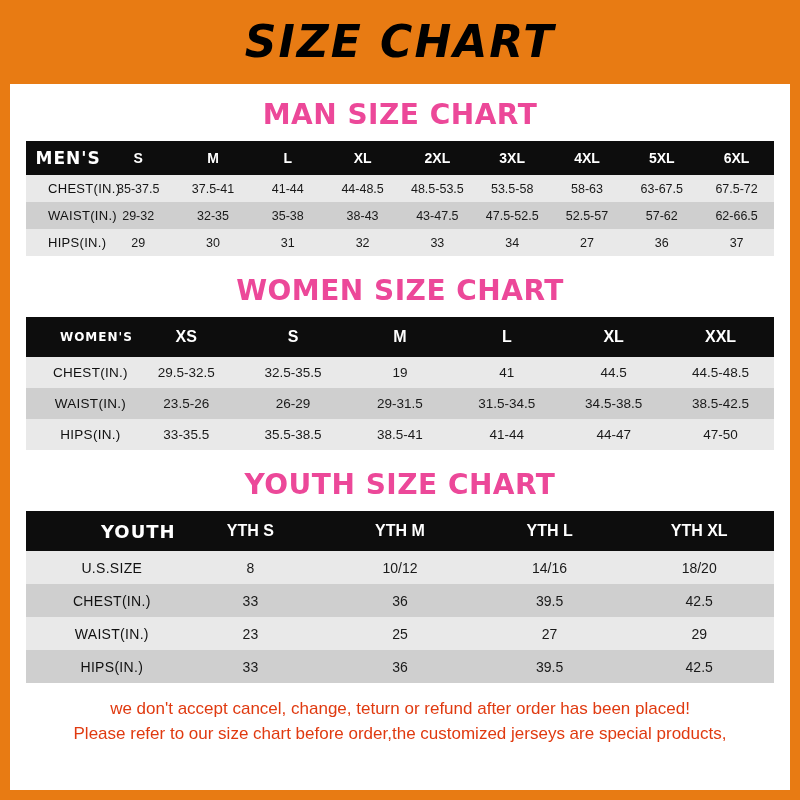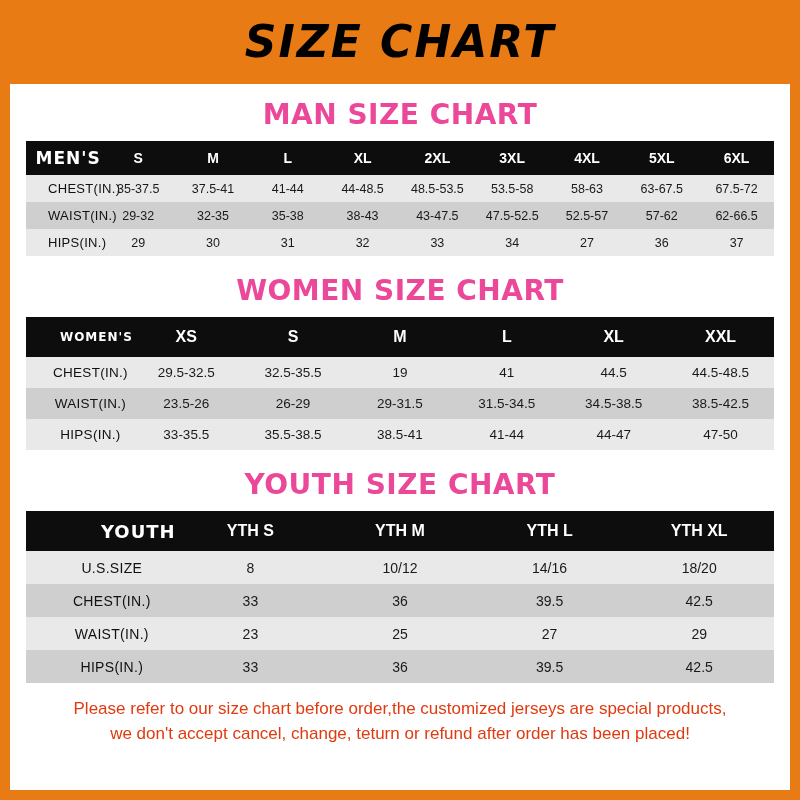--- a/index.html
+++ b/index.html
@@ -267,18 +267,18 @@
           <td class="rowlabel">HIPS(IN.)</td>
           <td>33</td>
           <td>36</td>
           <td>39.5</td>
           <td>42.5</td>
         </tr>
       </tbody>
     </table>
 
     <div class="notice">
+      <div>we don't accept cancel, change, teturn or refund after order has been placed!</div>
       <div>Please refer to our size chart before order,the customized jerseys are special products,</div>
-      <div>we don't accept cancel, change, teturn or refund after order has been placed!</div>
     </div>
 
   </div>
 </div>
 
 </body></html>

